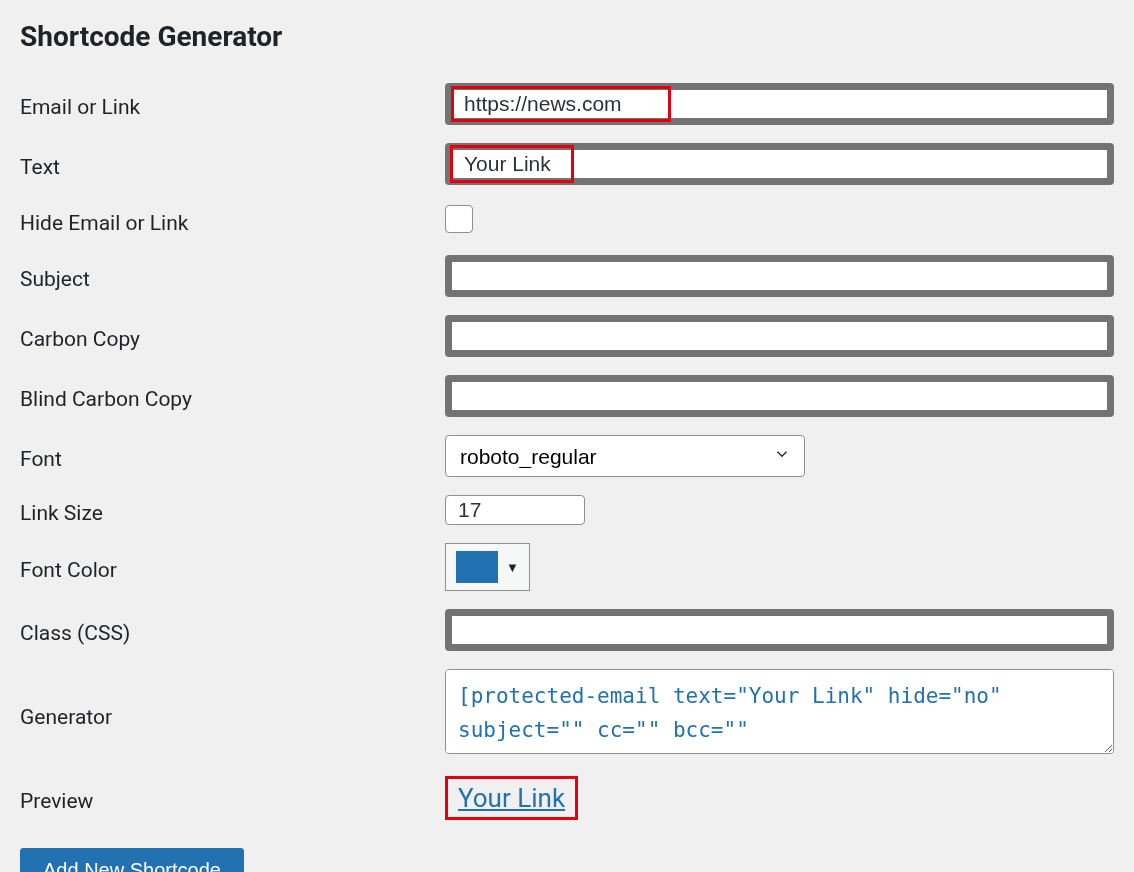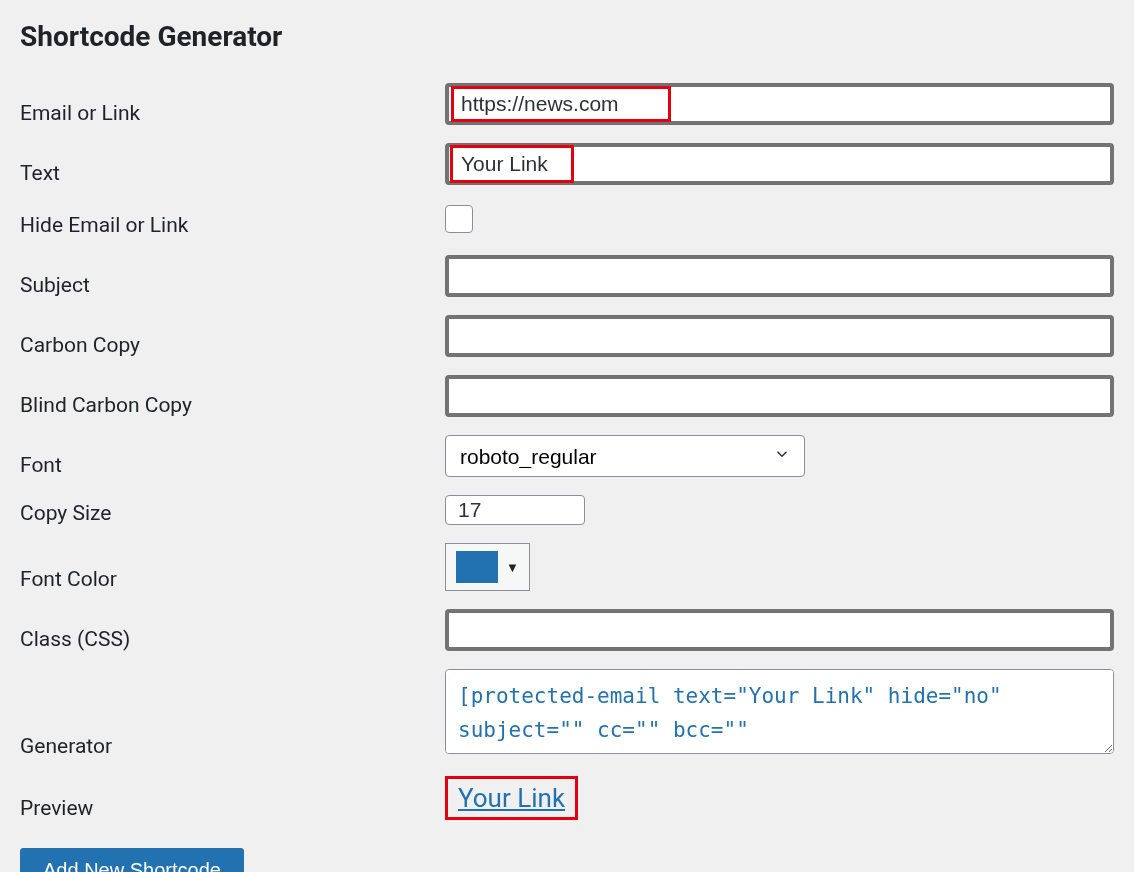--- a/index.html
+++ b/index.html
@@ -14,40 +14,40 @@
       color: #1d2327;
       width: 1134px;
     }
     h1 {
       font-size: 28px;
       font-weight: 700;
       margin-bottom: 30px;
     }
     .form-row {
       display: flex;
-      align-items: flex-end;
+      align-items: center;
       margin-bottom: 18px;
     }
     .form-label {
       width: 425px;
       flex-shrink: 0;
       font-size: 21px;
       font-weight: 400;
       padding-top: 6px;
     }
     .form-control-wrap {
       flex: 1;
       max-width: 675px;
     }
     .input-text {
       width: 100%;
       height: 42px;
       padding: 6px 12px;
       font-size: 21px;
-      border: 4px solid #737373;
+      border: 7px solid #737373;
       border-radius: 4px;
       background: #fff;
       color: #2c3338;
     }
     .highlight-wrap {
       position: relative;
       display: inline-block;
       width: 100%;
     }
     .highlight-rect {
@@ -236,21 +236,21 @@
         <svg viewBox="0 0 24 24">
             <polyline points="6 9 12 15 18 9"></polyline>
           </svg>
       </span>
     </div>
   </div>
 </div>
 
 
 <div class="form-row">
-  <div class="form-label">Copy Size</div>
+  <div class="form-label">Link Size</div>
   <div class="form-control-wrap">
     <input type="text" class="number-input" value="17" style="">
   </div>
 </div>
 
 
 <div class="form-row">
   <div class="form-label">Font Color</div>
   <div class="form-control-wrap">
     <div class="color-picker">

